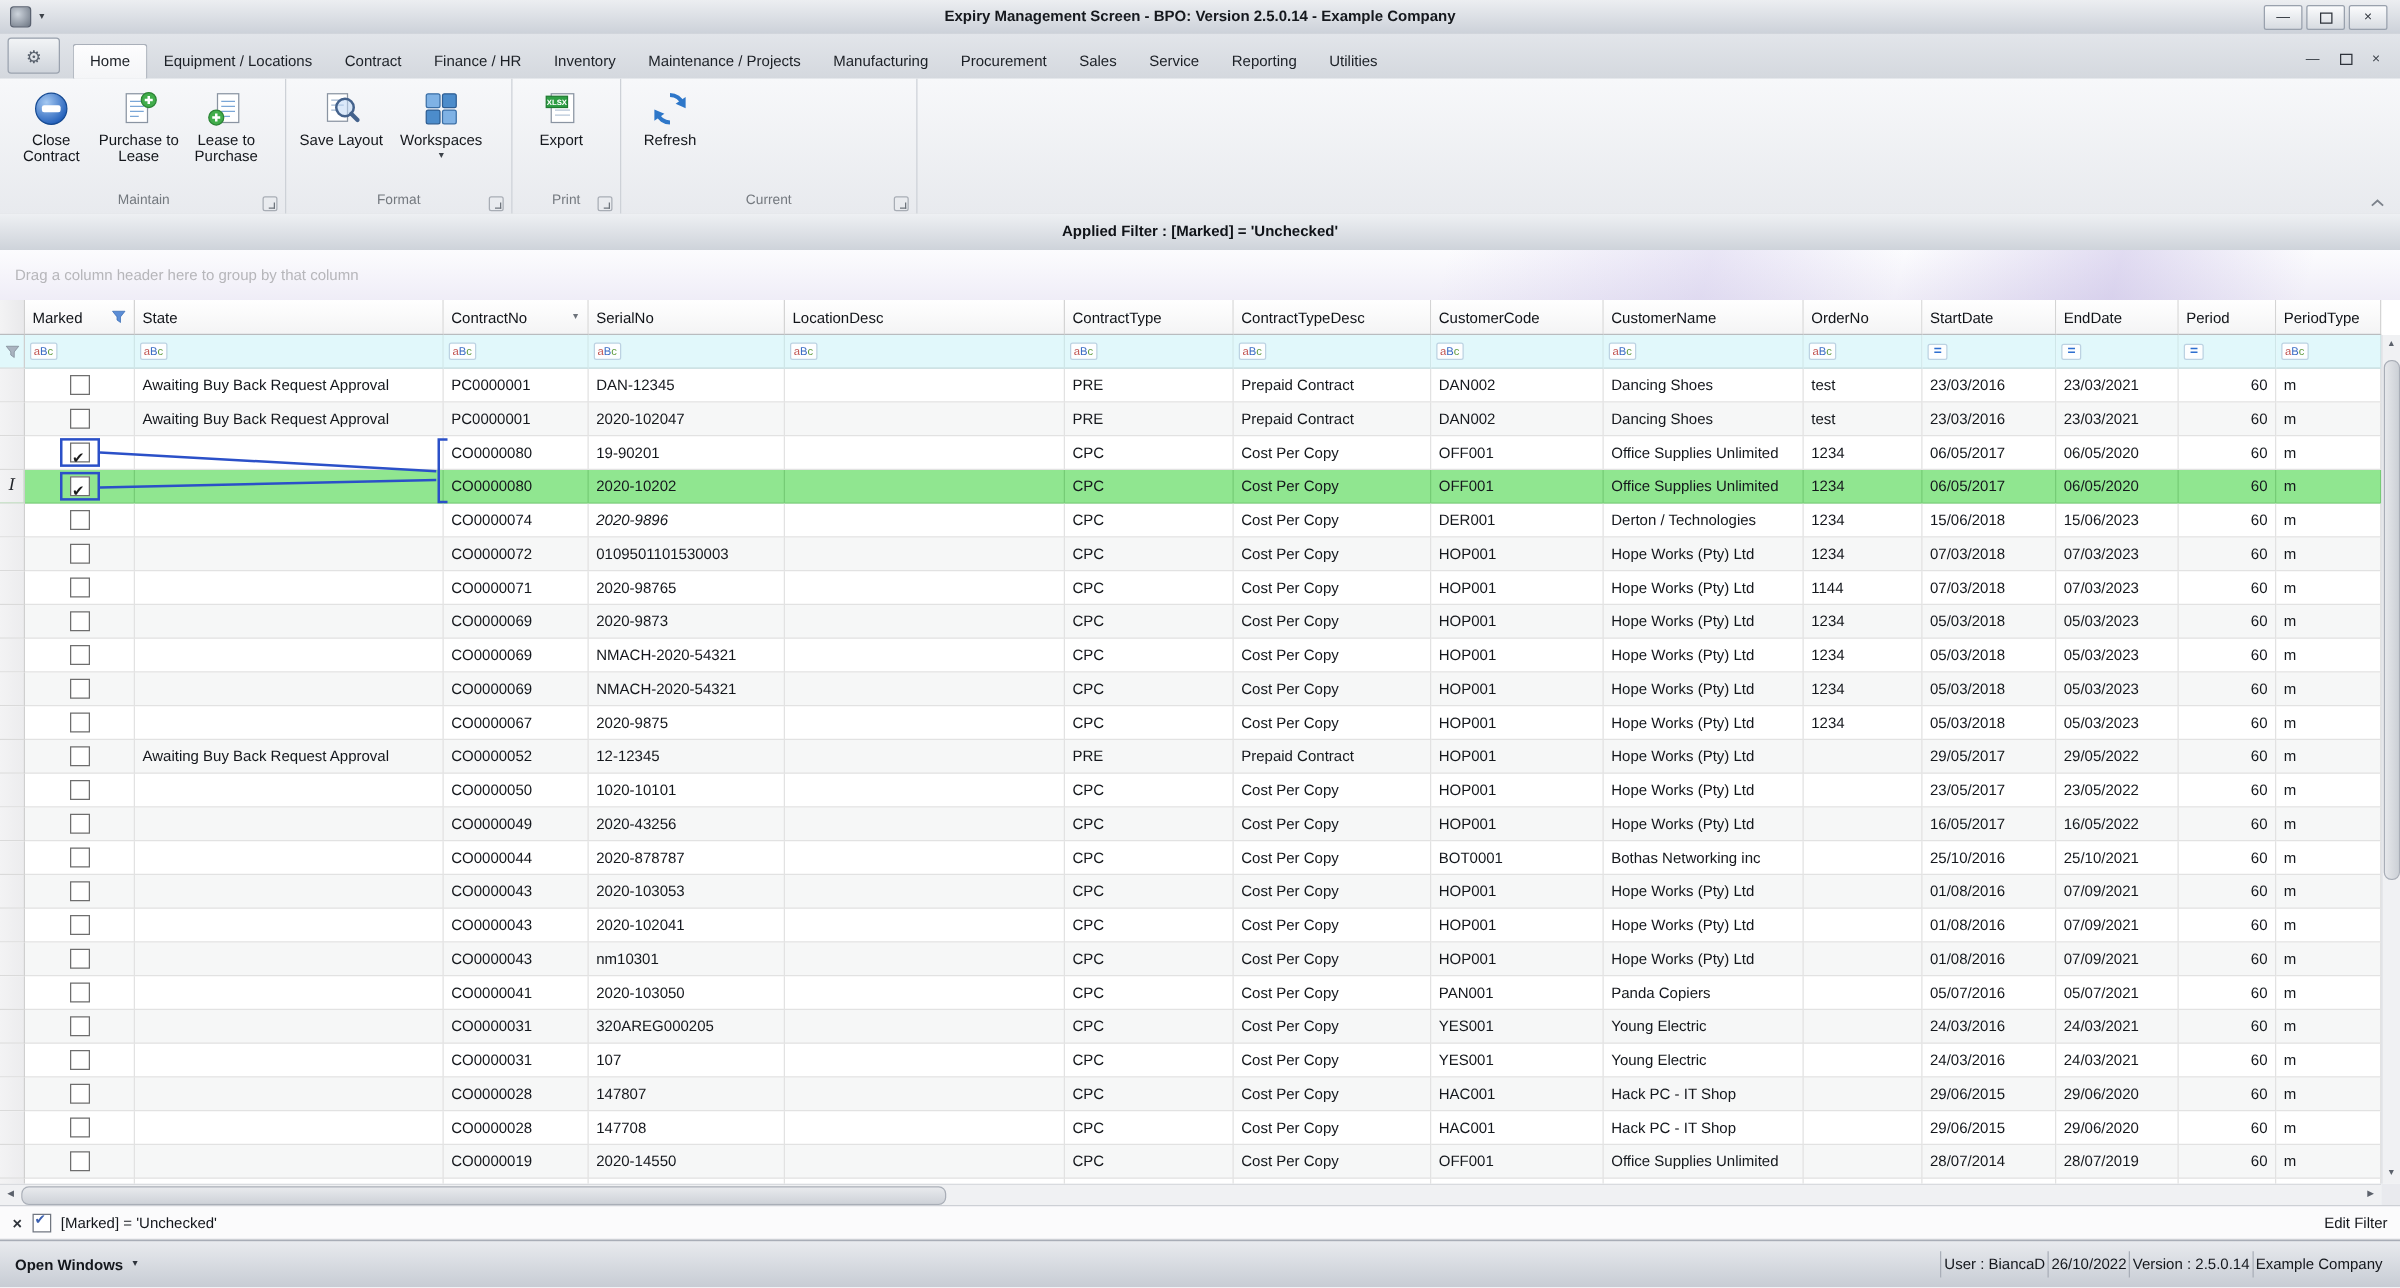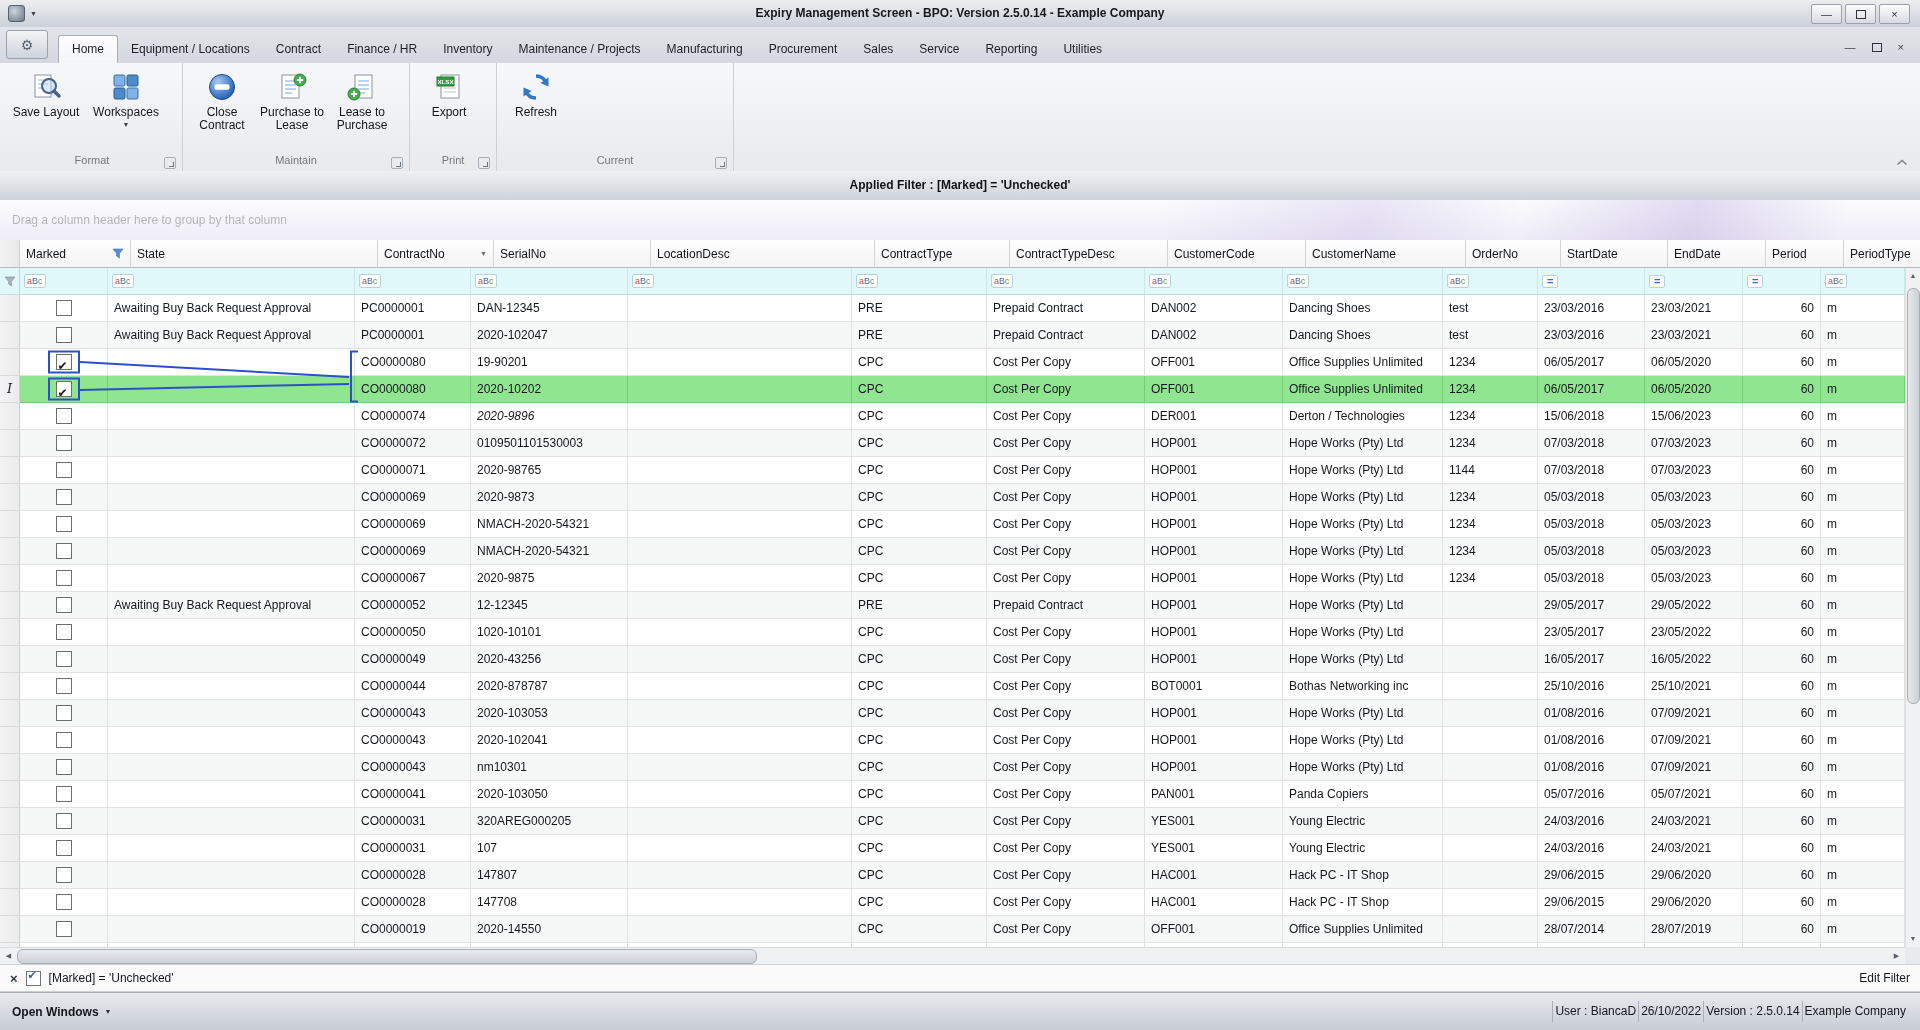--- a/index.html
+++ b/index.html
@@ -178,53 +178,20 @@
       <span>—</span>
       <span class="boxicon"></span>
       <span>×</span>
     </div>
   </div>
 </div>
 
 <div class="ribbon">
   <div class="ribbon-inner">
 
-    <div class="rgroup" style="width:172px;">
-      <div class="rgroup-content">
-        <div class="bigbtn wide">
-          <div class="bicon">
-            <svg width="32" height="32" viewBox="0 0 32 32">
-              <rect x="5" y="4" width="16" height="22" fill="#fff" stroke="#8a94a2"></rect>
-              <line x1="8" y1="9" x2="18" y2="9" stroke="#9fb6cf"></line>
-                <line x1="8" y1="13" x2="18" y2="13" stroke="#9fb6cf"></line>
-              <line x1="8" y1="17" x2="14" y2="17" stroke="#9fb6cf"></line>
-              <circle cx="19" cy="15" r="7" fill="rgba(190,215,245,.55)" stroke="#44628c" stroke-width="2"></circle>
-              <line x1="24" y1="20" x2="29" y2="25" stroke="#44628c" stroke-width="3.4" stroke-linecap="round"></line>
-            </svg>
-          </div>
-          <div class="blabel">Save Layout</div>
-        </div>
-        <div class="bigbtn wide">
-          <div class="bicon">
-            <svg width="30" height="30" viewBox="0 0 30 30">
-              <rect x="3" y="3" width="11" height="11" rx="1.5" fill="#7fb2e5" stroke="#3a6ea5"></rect>
-              <rect x="16" y="3" width="11" height="11" rx="1.5" fill="#4c8ccb" stroke="#2d5d93"></rect>
-              <rect x="3" y="16" width="11" height="11" rx="1.5" fill="#4c8ccb" stroke="#2d5d93"></rect>
-              <rect x="16" y="16" width="11" height="11" rx="1.5" fill="#7fb2e5" stroke="#3a6ea5"></rect>
-            </svg>
-          </div>
-          <div class="blabel">Workspaces</div>
-          <span class="drop-caret">▼</span>
-        </div>
-      </div>
-      <div class="rgroup-caption">
-        <span>Format</span><span class="launcher"></span>
-      </div>
-    </div>
-
     <div class="rgroup" style="width:218px;">
       <div class="rgroup-content">
         <div class="bigbtn">
           <div class="bicon">
             <svg width="32" height="32" viewBox="0 0 32 32">
               <defs>
                   <radialGradient id="gb" cx="35%" cy="30%" r="75%">
                 <stop offset="0" stop-color="#a5c9f2"></stop>
                     <stop offset="1" stop-color="#1d5bb8"></stop>
                   </radialGradient>
@@ -264,20 +231,53 @@
             </svg>
           </div>
           <div class="blabel">Lease to Purchase</div>
         </div>
       </div>
       <div class="rgroup-caption">
         <span>Maintain</span><span class="launcher"></span>
       </div>
     </div>
 
+    <div class="rgroup" style="width:172px;">
+      <div class="rgroup-content">
+        <div class="bigbtn wide">
+          <div class="bicon">
+            <svg width="32" height="32" viewBox="0 0 32 32">
+              <rect x="5" y="4" width="16" height="22" fill="#fff" stroke="#8a94a2"></rect>
+              <line x1="8" y1="9" x2="18" y2="9" stroke="#9fb6cf"></line>
+                <line x1="8" y1="13" x2="18" y2="13" stroke="#9fb6cf"></line>
+              <line x1="8" y1="17" x2="14" y2="17" stroke="#9fb6cf"></line>
+              <circle cx="19" cy="15" r="7" fill="rgba(190,215,245,.55)" stroke="#44628c" stroke-width="2"></circle>
+              <line x1="24" y1="20" x2="29" y2="25" stroke="#44628c" stroke-width="3.4" stroke-linecap="round"></line>
+            </svg>
+          </div>
+          <div class="blabel">Save Layout</div>
+        </div>
+        <div class="bigbtn wide">
+          <div class="bicon">
+            <svg width="30" height="30" viewBox="0 0 30 30">
+              <rect x="3" y="3" width="11" height="11" rx="1.5" fill="#7fb2e5" stroke="#3a6ea5"></rect>
+              <rect x="16" y="3" width="11" height="11" rx="1.5" fill="#4c8ccb" stroke="#2d5d93"></rect>
+              <rect x="3" y="16" width="11" height="11" rx="1.5" fill="#4c8ccb" stroke="#2d5d93"></rect>
+              <rect x="16" y="16" width="11" height="11" rx="1.5" fill="#7fb2e5" stroke="#3a6ea5"></rect>
+            </svg>
+          </div>
+          <div class="blabel">Workspaces</div>
+          <span class="drop-caret">▼</span>
+        </div>
+      </div>
+      <div class="rgroup-caption">
+        <span>Format</span><span class="launcher"></span>
+      </div>
+    </div>
+
     <div class="rgroup" style="width:78px;">
       <div class="rgroup-content">
         <div class="bigbtn">
           <div class="bicon">
             <svg width="32" height="32" viewBox="0 0 32 32">
               <rect x="8" y="4" width="18" height="23" fill="#fff" stroke="#8a94a2"></rect>
               <line x1="11" y1="17" x2="23" y2="17" stroke="#b6c6d8"></line>
                 <line x1="11" y1="21" x2="23" y2="21" stroke="#b6c6d8"></line>
               <rect x="4" y="6" width="17" height="9" fill="#2e9e44" stroke="#1f7a31"></rect>
               <text x="12.5" y="12.8" font-size="6.2" fill="#fff" text-anchor="middle" font-family="Liberation Sans, sans-serif" font-weight="bold">XLSX</text>
@@ -320,21 +320,21 @@
 
 <div class="filter-banner">Applied Filter : [Marked] = 'Unchecked'</div>
 
 <div class="group-panel">
   <span>Drag a column header here to group by that column</span>
 </div>
 
 <div class="grid">
   <div class="grid-header">
       <div class="ind"></div>
-      <div class="hcell" style="width: 111px;">
+      <div class="hcell" style="width: 88px;">
         <span>Marked</span>
         <svg class="h-funnel" width="12" height="11" viewBox="0 0 12 11">
           <path d="M1 1 H11 L7.4 5.5 V10 L4.6 8 V5.5 Z" fill="#5b8dd6" stroke="#3c6eb4" stroke-width="0.6"></path>
         </svg>
       </div>
       <div class="hcell" style="width: 247px;">
         <span>State</span>
       </div>
       <div class="hcell" style="width: 116px;">
         <span>ContractNo</span>

